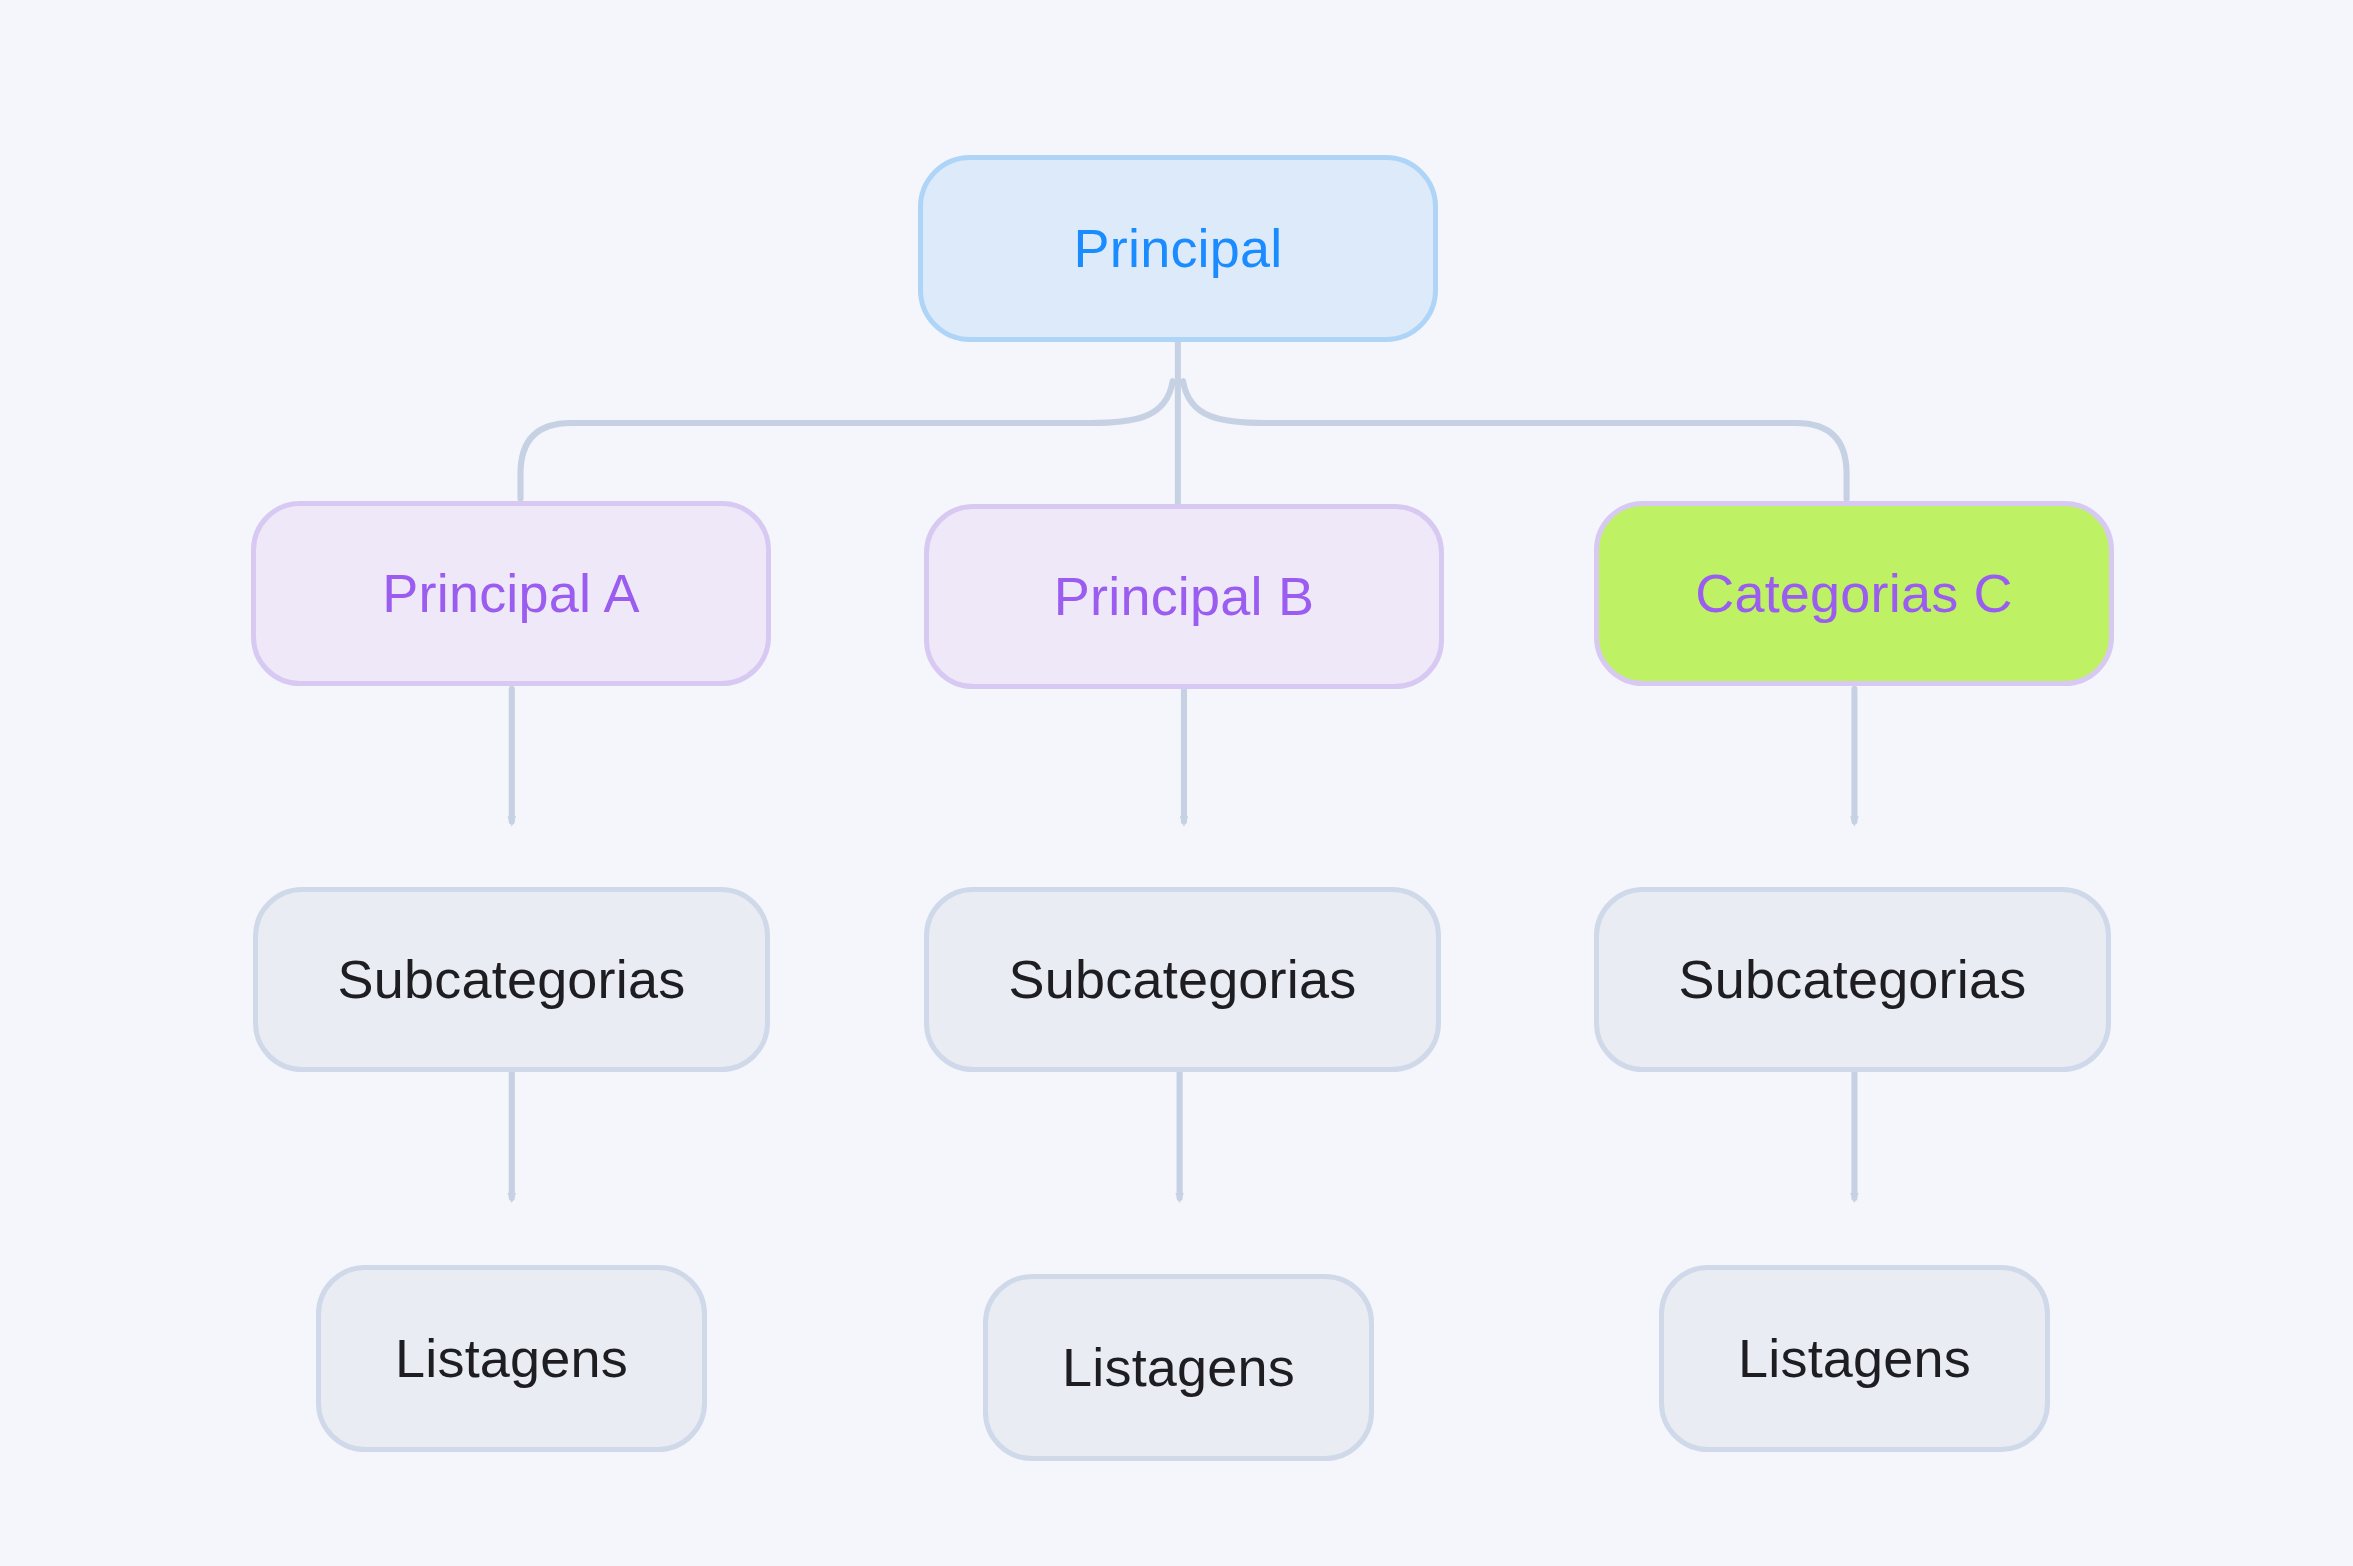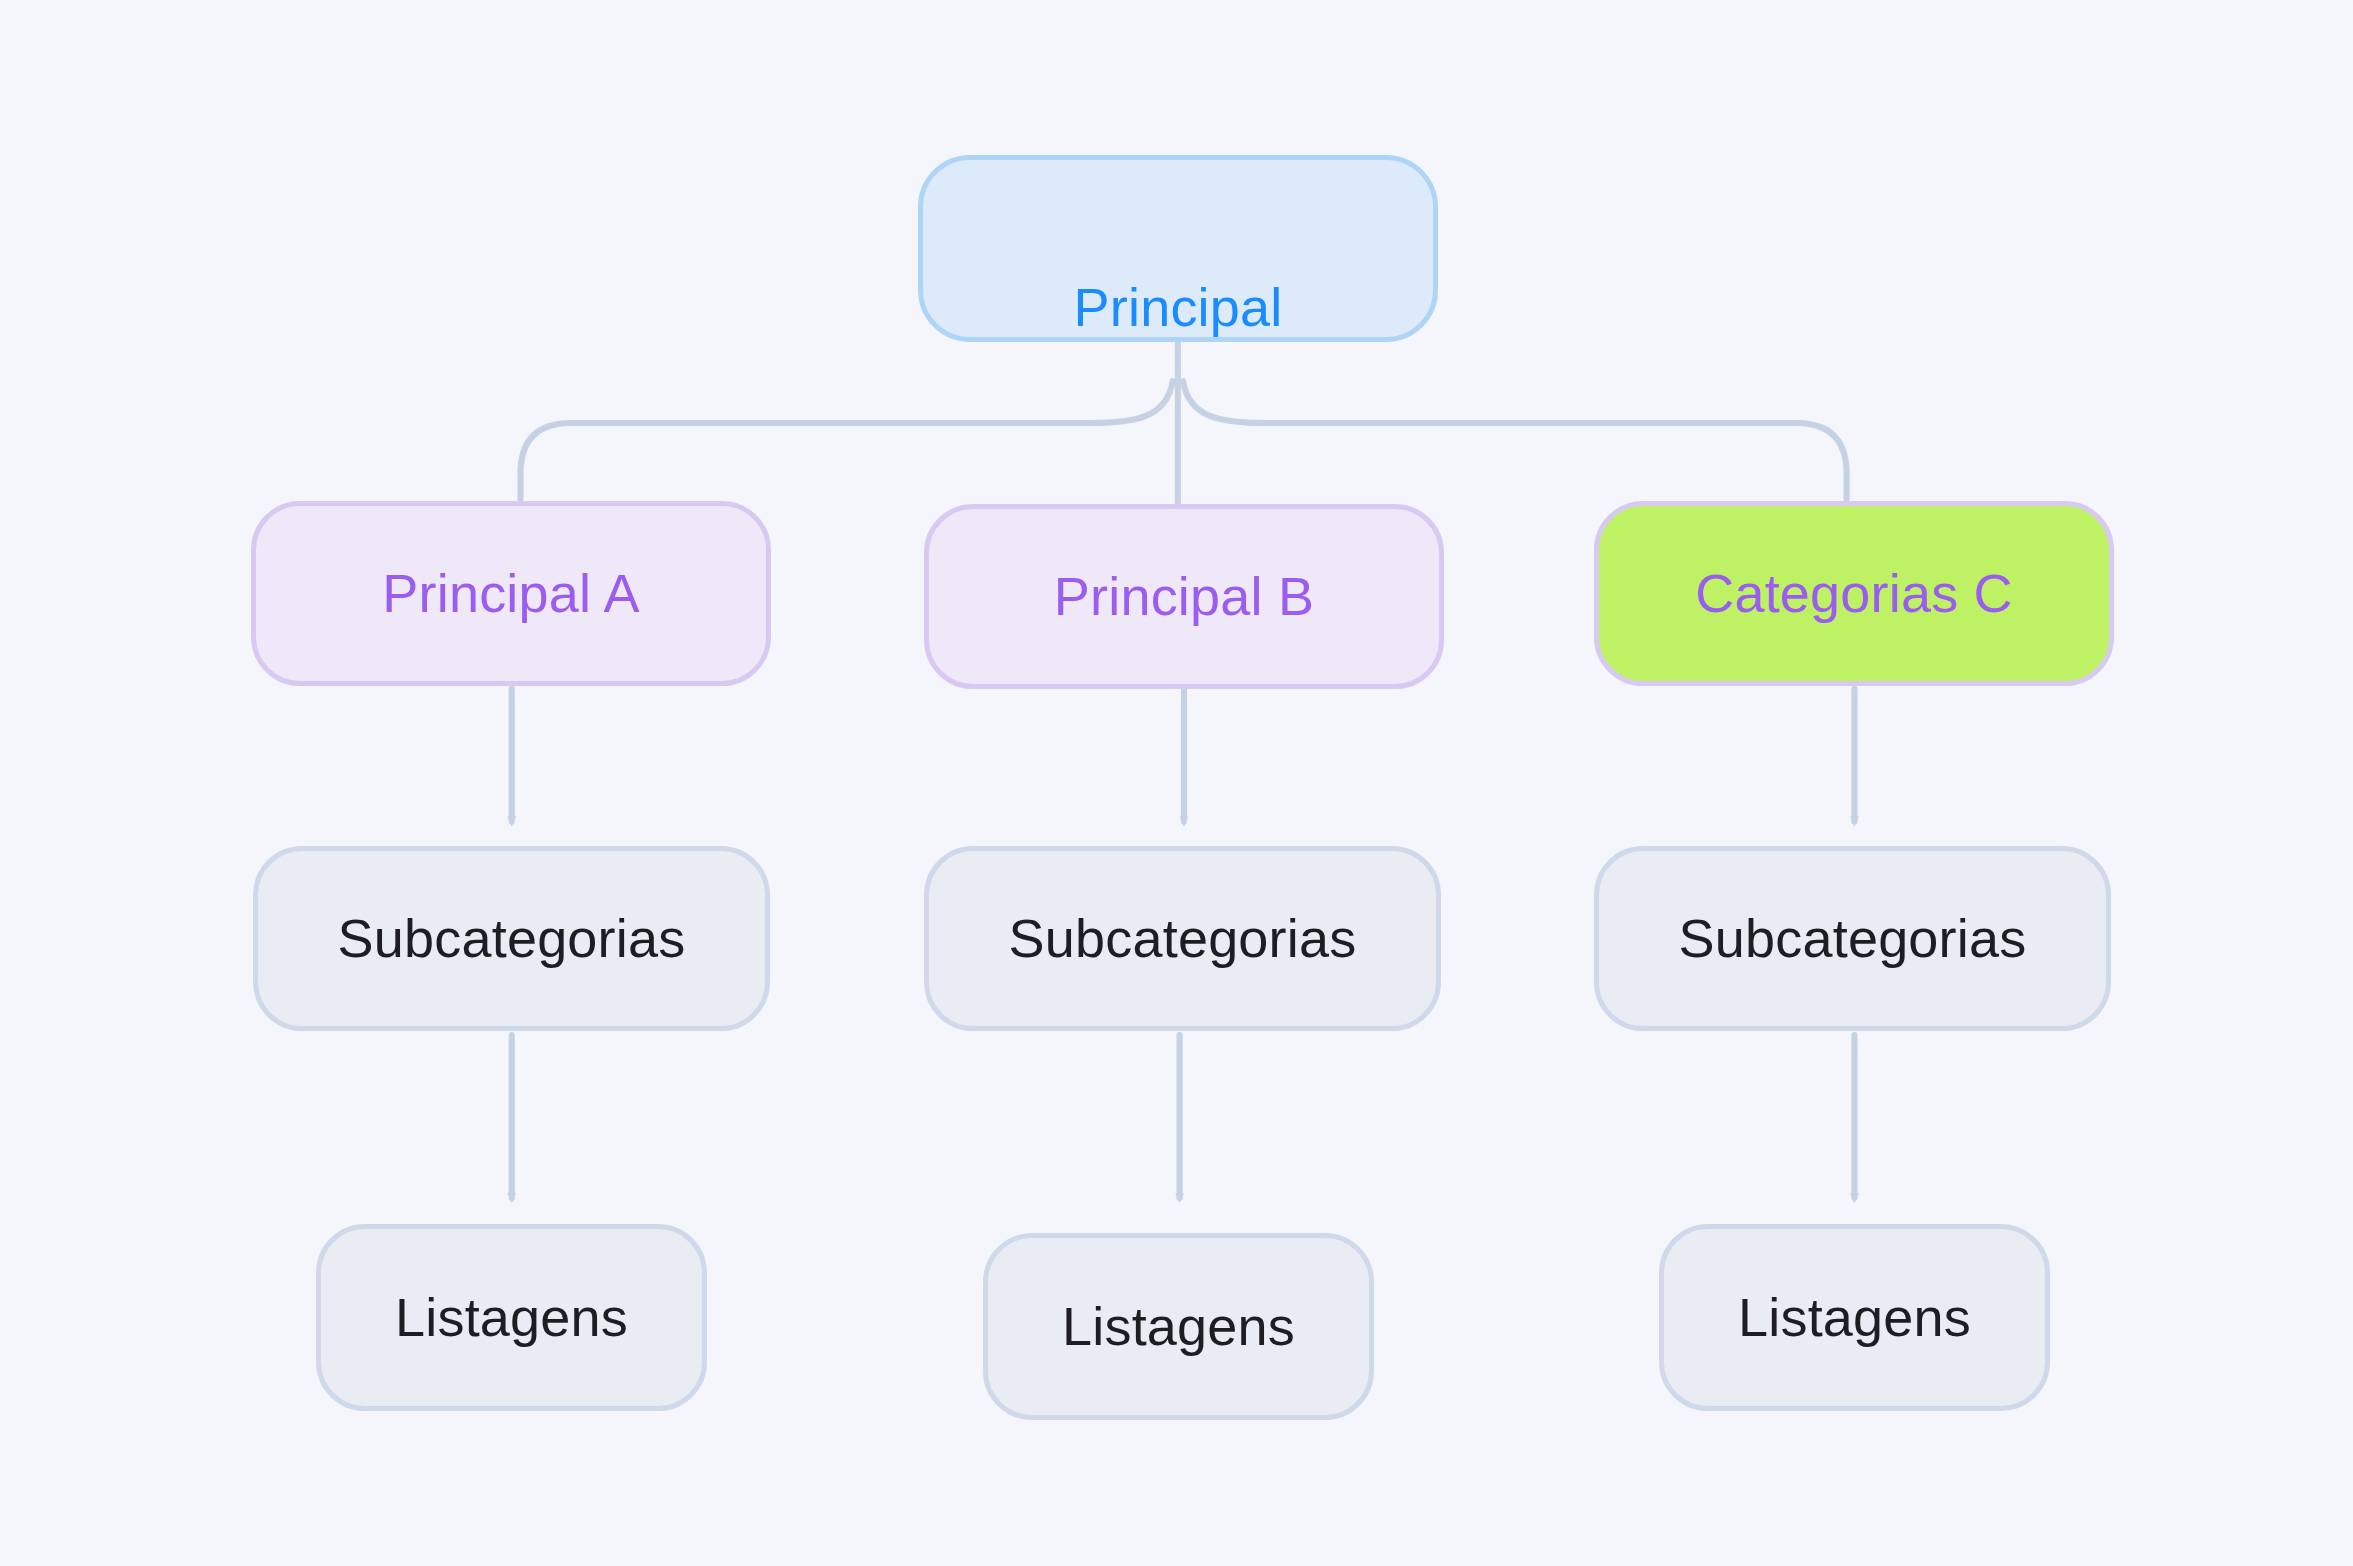--- a/index.html
+++ b/index.html
@@ -64,20 +64,21 @@
   }
 
   
   .node--neutral {
     background: #e9ecf3;
     border-color: #cfd9e9;
     color: #1e1e22;
     font-size: 54px;
     font-weight: 400;
     border-radius: 49px;
+    margin-top: 41px;
   }
 </style>
 </head>
 <body style="background: rgb(244, 246, 251);">
 
 <div id="canvas" style="background: rgb(244, 246, 251);">
 
   <svg id="edges" viewBox="0 0 2700 1797" width="2354" height="1567" xmlns="http://www.w3.org/2000/svg">
     <defs>
       <marker id="arrowHead" markerWidth="12" markerHeight="10" refX="6" refY="5" orient="auto" markerUnits="userSpaceOnUse">
@@ -104,21 +105,21 @@
       <path d="M587,790 L587,942" marker-end="url(#arrowHead)"></path>
       <path d="M1358,790 L1358,942" marker-end="url(#arrowHead)"></path>
       <path d="M2127,790 L2127,942" marker-end="url(#arrowHead)"></path>
 
       <path d="M587,1187 L587,1374" marker-end="url(#arrowHead)"></path>
       <path d="M1353,1187 L1353,1374" marker-end="url(#arrowHead)"></path>
       <path d="M2127,1187 L2127,1374" marker-end="url(#arrowHead)"></path>
     </g>
   </svg>
 
-  <div class="node node--root" style="left: 918px; top: 155px; width: 520px; height: 187px; background-color: rgb(220, 234, 250); border-color: rgb(174, 212, 247); color: rgb(26, 140, 255); align-items: flex-end;">
+  <div class="node node--root" style="left: 918px; top: 155px; width: 520px; height: 187px; background-color: rgb(220, 234, 250); border-color: rgb(174, 212, 247); color: rgb(26, 140, 255);">
     <span class="node-label">Principal</span>
   </div>
 
   <div class="node node--category" style="left: 251px; top: 501px; width: 520px; height: 185px; background-color: rgb(238, 232, 249); border-color: rgb(216, 201, 242); color: rgb(155, 92, 240);">
     <span class="node-label">Principal A</span>
   </div>
 
   <div class="node node--category" style="left: 924px; top: 504px; width: 520px; height: 185px; background-color: rgb(238, 232, 249); border-color: rgb(216, 201, 242); color: rgb(155, 92, 240);">
     <span class="node-label">Principal B</span>
   </div>

